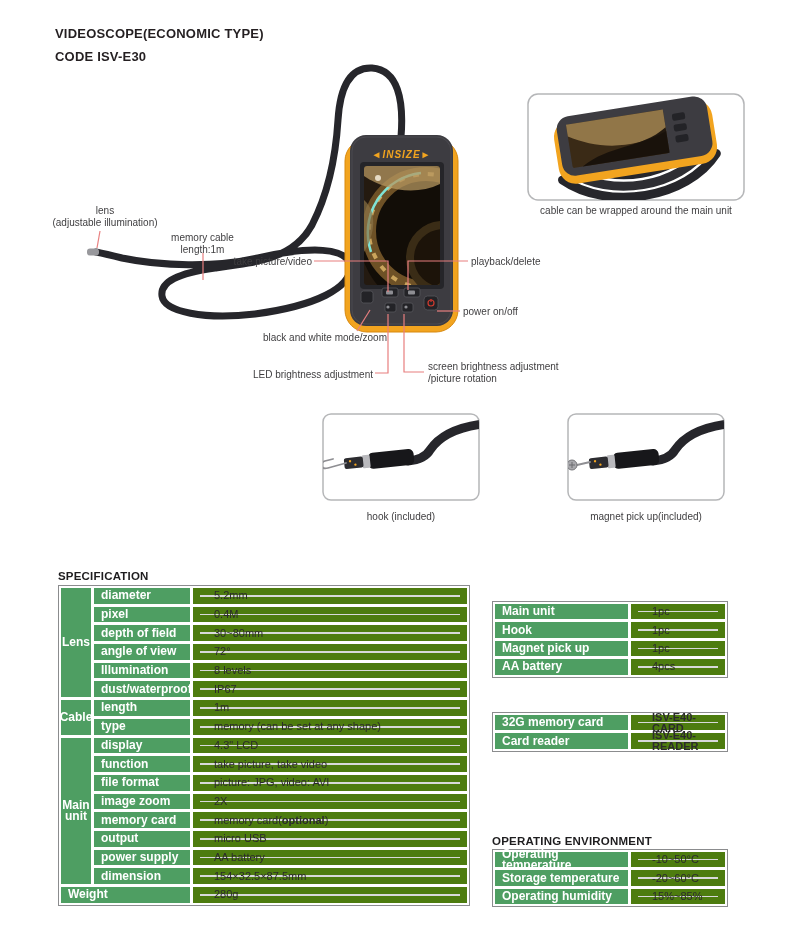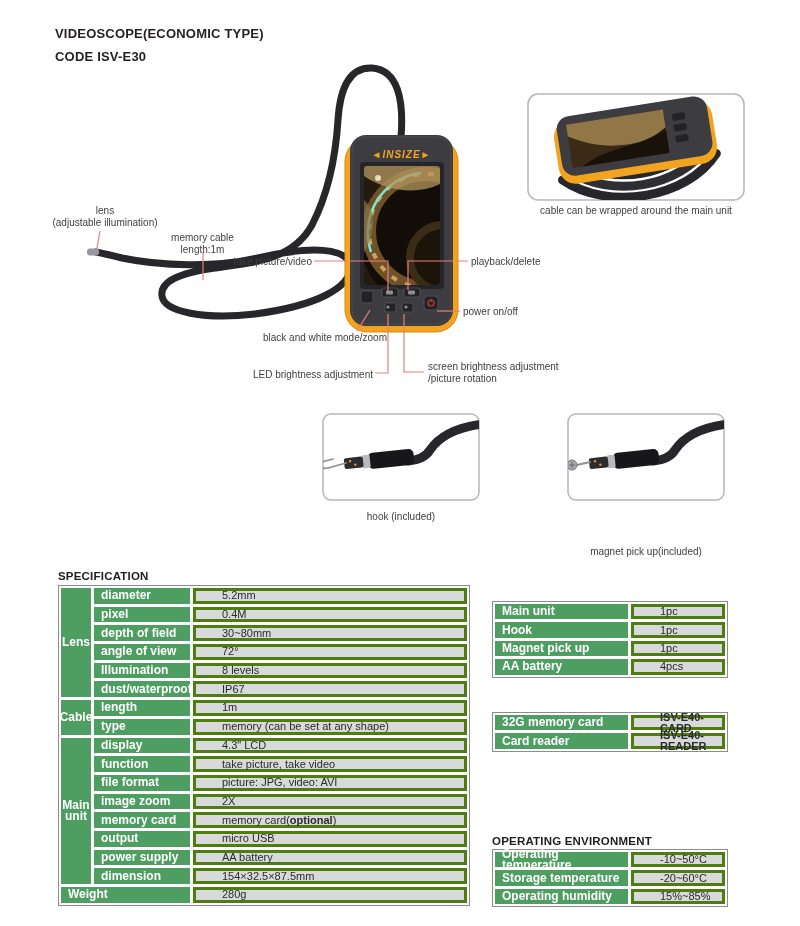--- a/index.html
+++ b/index.html
@@ -22,22 +22,22 @@
 
   
   .tbl { position:absolute; display:grid; gap:3px; background:#fff;
          border:1px solid #8b8c8e; padding:2px; }
   .spec-tbl { left:58px; top:585px; width:412px; grid-template-columns:30px 96px 1fr;
               grid-auto-rows:15.7px; }
   .side-tbl { left:492px; width:236px; grid-template-columns:133px 1fr; grid-auto-rows:15.4px; }
   .gcell, .glabel { background:#4e9e62; color:#fff; font-size:12px; font-weight:bold;
          display:flex; align-items:center; padding:0 4px 0 7px; line-height:11px; }
   .glabel { justify-content:center; text-align:center; padding:0 2px; }
-  .vcell { background:#d8d9da; border:3px solid #4d7c0f; color:#2b2a2c; font-size:11px;
-         display:flex; align-items:center; padding-left:26px; line-height:11px; }
+  .vcell { background:#d8d9da; border:7px solid #4d7c0f; color:#2b2a2c; font-size:11px;
+         display:flex; align-items:center; padding-left:14px; line-height:11px; }
   .vbold { font-weight:bold; }
 </style>
 </head>
 <body>
 
 <div class="page">
 
   <div class="title">
     <div>VIDEOSCOPE(ECONOMIC TYPE)</div>
     <div>CODE ISV-E30</div>
@@ -188,21 +188,21 @@
   <div class="lbl" style="left:463px; top:306px; width:90px;">power on/off</div>
   <div class="lbl" style="left:263px; top:332px; width:130px;">black and white mode/zoom</div>
   <div class="lbl rgt" style="left:246px; top:369px; width:127px;">LED brightness adjustment</div>
   <div class="lbl" style="left:428px; top:361px; width:150px;">
     <div>screen brightness adjustment</div>
     <div>/picture rotation</div>
   </div>
 
   <div class="lbl ctr" style="left:522px; top:205px; width:228px;">cable can be wrapped around the main unit</div>
   <div class="lbl ctr" style="left:323px; top:511px; width:156px;">hook (included)</div>
-  <div class="lbl ctr" style="left:568px; top:511px; width:156px;margin-top:35px;">magnet pick up(included)</div>
+  <div class="lbl ctr" style="left:568px; top:511px; width:156px;">magnet pick up(included)</div>
 
   <div class="hdg" style="left:58px; top:570px;">SPECIFICATION</div>
 
   <div class="tbl spec-tbl">
 
     <div class="glabel" style="grid-row:1/7;">Lens</div>
     <div class="gcell">diameter</div>
     <div class="vcell">5.2mm</div>
     <div class="gcell">pixel</div>
     <div class="vcell">0.4M</div>

